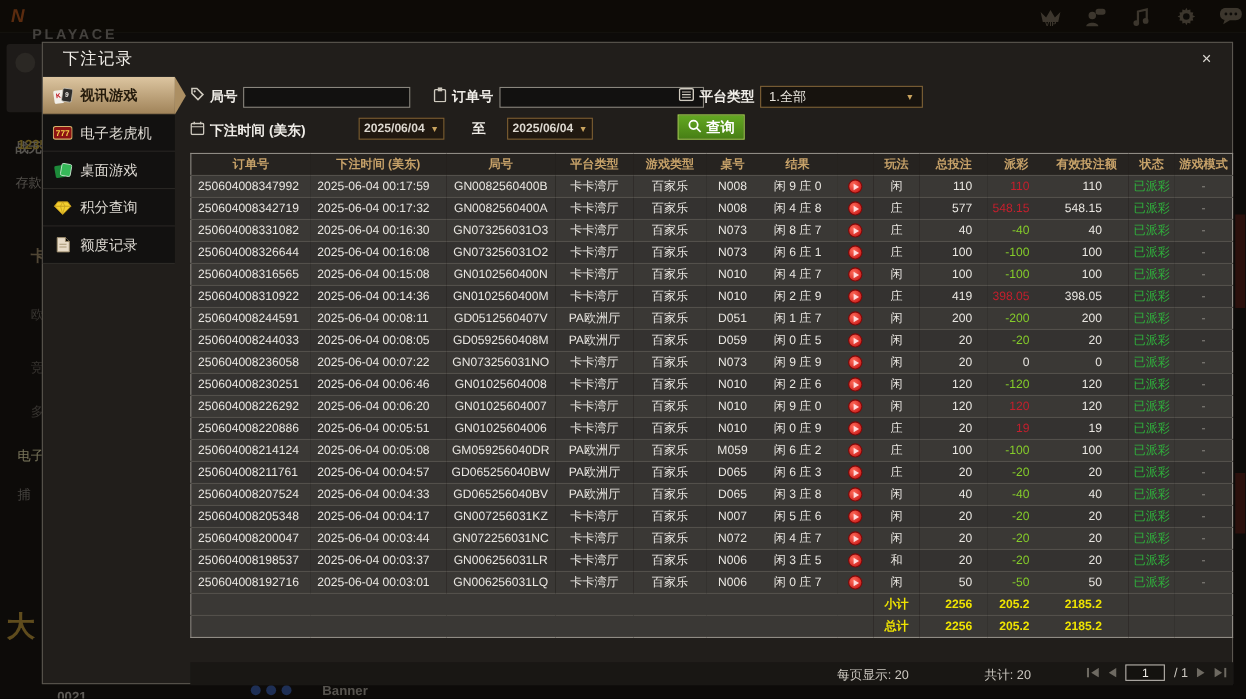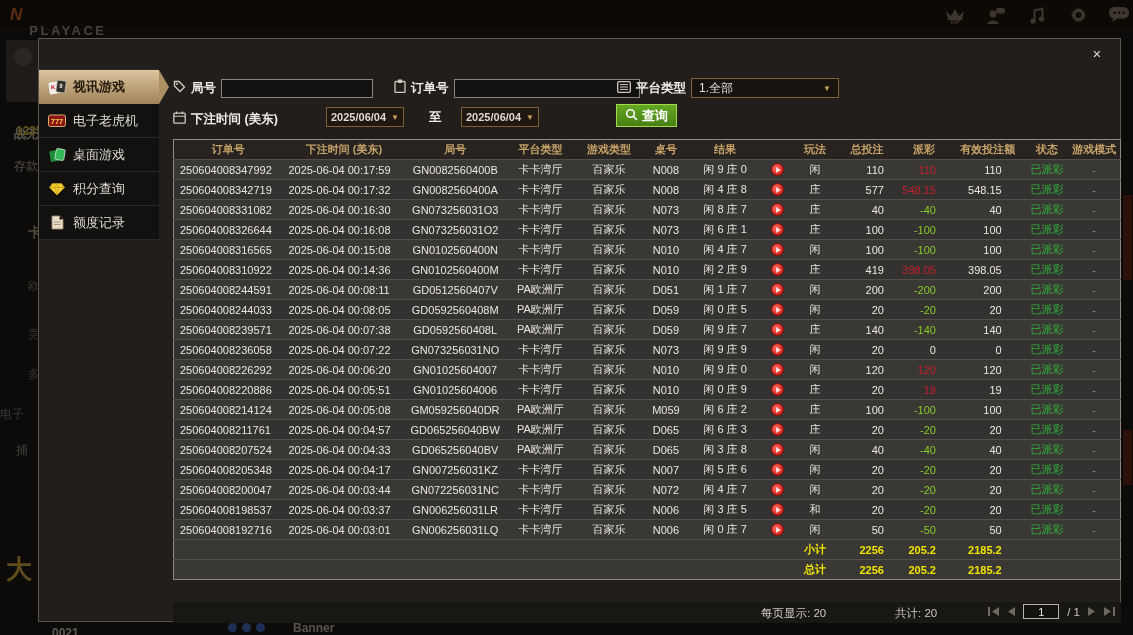--- a/index.html
+++ b/index.html
@@ -120,36 +120,37 @@
   </div>
   <div class="avatar"></div>
   <div id="bg-left">
       <div class="bg-item" style="left: 14px; top: 106px; color: rgb(185, 181, 173); font-weight: bold; margin-top: 20px;">战无</div>
       <div class="bg-item" style="left: 16px; top: 124px; color: rgb(216, 185, 63); font-weight: bold;">1235</div>
       <div class="bg-item" style="left: 14px; top: 158px; color: rgb(168, 164, 156);">存款</div>
       <div class="bg-item" style="left: 28px; top: 224px; color: rgb(168, 148, 111); font-weight: bold; font-size: 14px;">卡卡</div>
       <div class="bg-item" style="left: 28px; top: 278px; color: rgb(110, 106, 100);">欧洲</div>
       <div class="bg-item" style="left: 28px; top: 326px; color: rgb(110, 106, 100);">竞</div>
       <div class="bg-item" style="left: 28px; top: 366px; color: rgb(110, 106, 100);">多</div>
-      <div class="bg-item" style="left: 0; top: 406px; color: #737373;">电子</div>
+      <div class="bg-item" style="left: 16px; top: 406px; color: #fef9c3;">电子</div>
       <div class="bg-item" style="left: 16px; top: 442px; color: rgb(141, 138, 132);">捕</div>
     </div>
   <div class="promo">大</div>
   <div id="bg-bottom">
       <div class="bg-item" style="left: 52px; top: 620px; color: rgb(200, 196, 188); font-weight: bold; margin-top: 6px;">0021</div>
       <div class="bg-item" style="left: 293px; top: 621px; color: rgb(181, 177, 169); font-weight: bold;">Banner</div>
     </div>
   <div class="redbit" style="left:1123px; top:195px; height:85px;"></div>
   <div class="redbit" style="left:1123px; top:430px; height:55px;"></div>
   <div class="bluedot" style="left:228px;"></div>
   <div class="bluedot" style="left:242px;"></div>
   <div class="bluedot" style="left:256px;"></div>
   <div class="overlay"></div>
 
   <div class="modal">
+    <div class="m-title">下注记录</div>
     <div class="m-close">×</div>
 
     <div class="m-menu">
         <div class="menu-item active">
           <span class="mi-ic">
             <svg width="18" height="16">
               <g transform="rotate(-8 6 9)">
                 <rect x="1" y="3" width="9" height="12" rx="1.5" fill="#f2efe9"></rect>
                 <text x="3" y="10" font-size="6" fill="#c0141f" font-weight="bold">K</text>
               </g>
@@ -424,48 +425,48 @@
               <td>闲 0 庄 5</td>
               <td><span class="play"></span></td>
               <td>闲</td>
               <td class="c-right">20</td>
               <td class="c-right loss">-20</td>
               <td class="c-right pr-valid">20</td>
               <td class="st">已派彩</td>
               <td class="md">-</td>
             </tr>
             <tr>
-              <td class="c-left">250604008239571</td>
-              <td class="c-left">2025-06-04 00:07:38</td>
-              <td>GD0592560408L</td>
-              <td>PA欧洲厅</td>
-              <td>百家乐</td>
-              <td>D059</td>
-              <td>闲 9 庄 7</td>
-              <td><span class="play"></span></td>
-              <td>庄</td>
-              <td class="c-right">140</td>
-              <td class="c-right loss">-140</td>
-              <td class="c-right pr-valid">140</td>
-              <td class="st">已派彩</td>
-              <td class="md">-</td>
-            </tr>
-            <tr>
               <td class="c-left">250604008236058</td>
               <td class="c-left">2025-06-04 00:07:22</td>
               <td>GN073256031NO</td>
               <td>卡卡湾厅</td>
               <td>百家乐</td>
               <td>N073</td>
               <td>闲 9 庄 9</td>
               <td><span class="play"></span></td>
               <td>闲</td>
               <td class="c-right">20</td>
               <td class="c-right even">0</td>
               <td class="c-right pr-valid">0</td>
+              <td class="st">已派彩</td>
+              <td class="md">-</td>
+            </tr>
+            <tr>
+              <td class="c-left">250604008230251</td>
+              <td class="c-left">2025-06-04 00:06:46</td>
+              <td>GN01025604008</td>
+              <td>卡卡湾厅</td>
+              <td>百家乐</td>
+              <td>N010</td>
+              <td>闲 2 庄 6</td>
+              <td><span class="play"></span></td>
+              <td>闲</td>
+              <td class="c-right">120</td>
+              <td class="c-right loss">-120</td>
+              <td class="c-right pr-valid">120</td>
               <td class="st">已派彩</td>
               <td class="md">-</td>
             </tr>
             <tr>
               <td class="c-left">250604008226292</td>
               <td class="c-left">2025-06-04 00:06:20</td>
               <td>GN01025604007</td>
               <td>卡卡湾厅</td>
               <td>百家乐</td>
               <td>N010</td>

